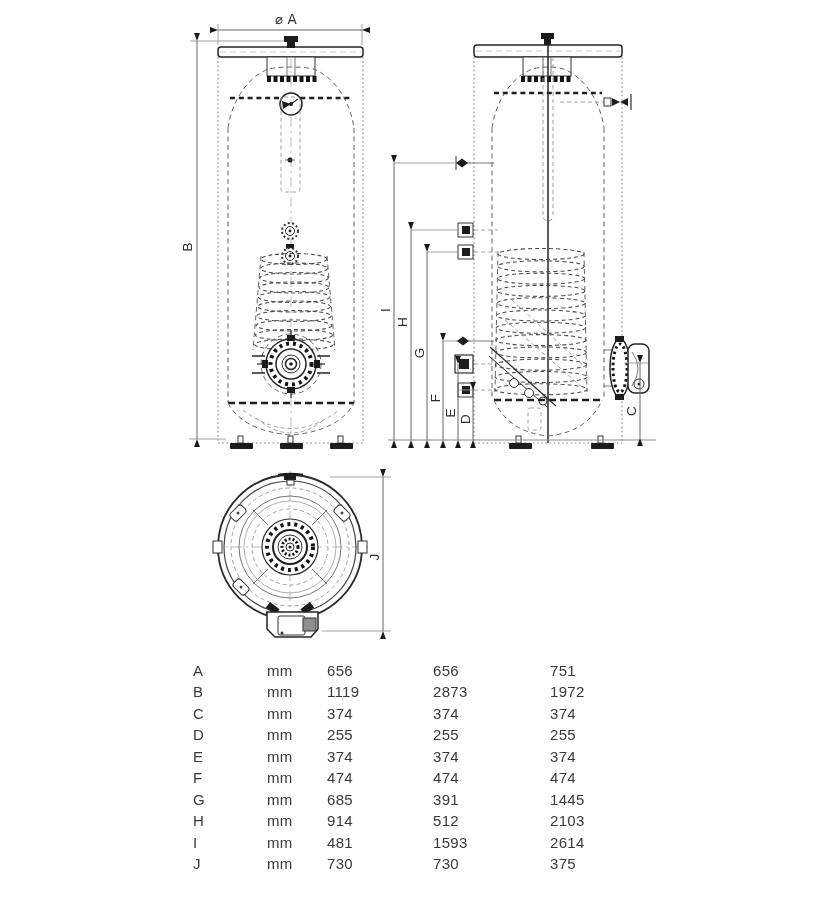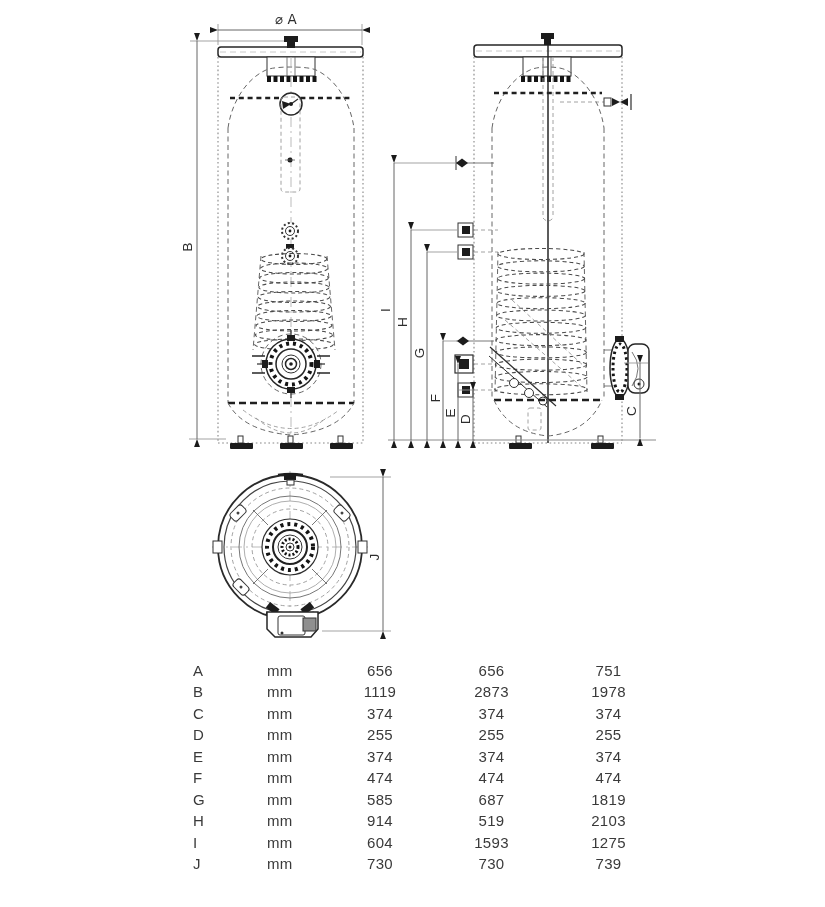--- a/index.html
+++ b/index.html
@@ -32,21 +32,21 @@
   .gyfill{fill:#8f8f8f;stroke:#333;stroke-width:1}
   .dimtext{font-family:"Liberation Sans",sans-serif;font-size:13.5px;fill:#2d2d2d;}
   .diatext{font-family:"DejaVu Sans","Liberation Sans",sans-serif;font-size:13.5px;fill:#2d2d2d;}
 
   
   .dims-table{position:absolute;left:193px;top:660px;width:474px;display:grid;
               grid-template-columns:74px 60px 106px 117px 117px;
               font-size:15px;color:#3a3a3a;letter-spacing:.3px;}
   .trow{display:contents;}
   .cell{height:21.45px;line-height:21.45px;white-space:nowrap;}
-  .num{text-align:center;font-variant-numeric:tabular-nums;}
+  .num{text-align:left;font-variant-numeric:tabular-nums;}
 </style>
 </head>
 <body>
 
 <div class="stage">
 
 <svg width="825" height="660" viewBox="0 0 825 660">
   <defs>
     <marker id="arr" viewBox="0 0 10 10" refX="1" refY="5" markerWidth="9" markerHeight="9" orient="auto-start-reverse" markerUnits="strokeWidth">
       <path d="M1,5 L10,1.7 L10,8.3 Z" fill="#1a1a1a"></path>
@@ -384,21 +384,21 @@
     <span class="cell">mm</span>
     <span class="cell num">656</span>
     <span class="cell num">656</span>
     <span class="cell num">751</span>
   </div>
   <div class="trow">
     <span class="cell">B</span>
     <span class="cell">mm</span>
     <span class="cell num">1119</span>
     <span class="cell num">2873</span>
-    <span class="cell num">1978</span>
+    <span class="cell num">1972</span>
   </div>
   <div class="trow">
     <span class="cell">C</span>
     <span class="cell">mm</span>
     <span class="cell num">374</span>
     <span class="cell num">374</span>
     <span class="cell num">374</span>
   </div>
   <div class="trow">
     <span class="cell">D</span>
@@ -417,40 +417,40 @@
   <div class="trow">
     <span class="cell">F</span>
     <span class="cell">mm</span>
     <span class="cell num">474</span>
     <span class="cell num">474</span>
     <span class="cell num">474</span>
   </div>
   <div class="trow">
     <span class="cell">G</span>
     <span class="cell">mm</span>
-    <span class="cell num">585</span>
-    <span class="cell num">687</span>
-    <span class="cell num">1819</span>
+    <span class="cell num">685</span>
+    <span class="cell num">391</span>
+    <span class="cell num">1445</span>
   </div>
   <div class="trow">
     <span class="cell">H</span>
     <span class="cell">mm</span>
     <span class="cell num">914</span>
-    <span class="cell num">519</span>
+    <span class="cell num">512</span>
     <span class="cell num">2103</span>
   </div>
   <div class="trow">
     <span class="cell">I</span>
     <span class="cell">mm</span>
-    <span class="cell num">604</span>
+    <span class="cell num">481</span>
     <span class="cell num">1593</span>
-    <span class="cell num">1275</span>
+    <span class="cell num">2614</span>
   </div>
   <div class="trow">
     <span class="cell">J</span>
     <span class="cell">mm</span>
     <span class="cell num">730</span>
     <span class="cell num">730</span>
-    <span class="cell num">739</span>
+    <span class="cell num">375</span>
   </div>
 </div>
 
 </div>
 
 </body></html>

